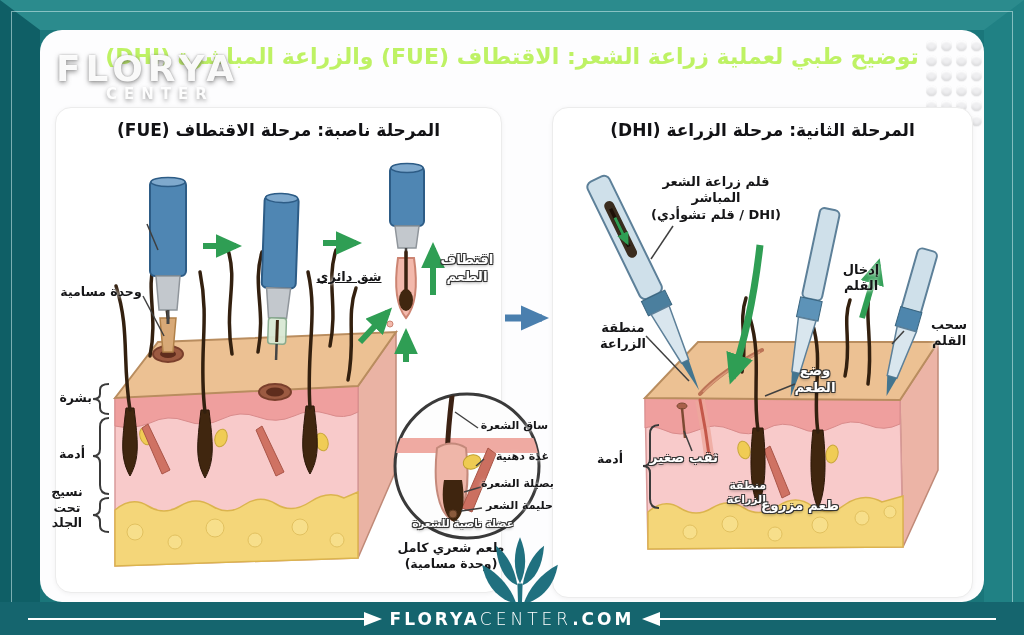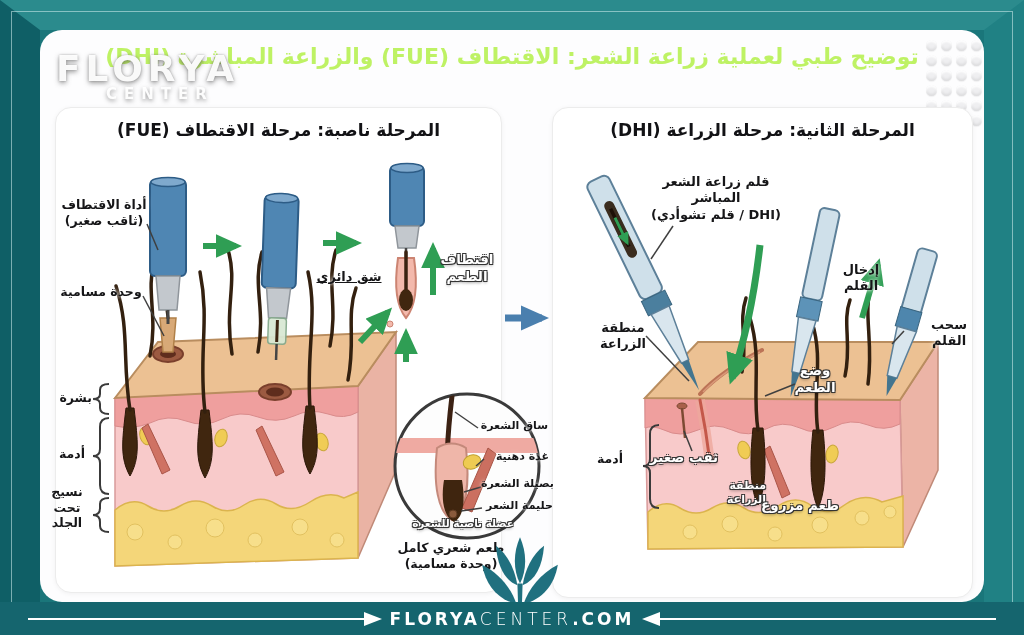--- a/index.html
+++ b/index.html
@@ -292,22 +292,20 @@
       <path d="M481,487 L464,492"></path>
       <path d="M482,508 L461,511"></path>
       <path d="M673,226 L651,259"></path>
       <path d="M646,336 L689,381"></path>
       <path d="M692,451 L684,431"></path>
       <path d="M904,331 L892,344"></path>
       <path d="M795,384 L765,396"></path>
     </g>
   </svg>
 
-  <div class="lbl lbl-b" style="left:60px;top:197px;width:88px;text-align:center;font-size:12.5px;">أداة الاقتطاف
-(ثاقب صغير)</div>
   <div class="lbl lbl-b" style="left:58px;top:284px;width:86px;text-align:center;font-size:12.5px;">وحدة مسامية</div>
   <div class="lbl lbl-b" style="left:316px;top:269px;width:66px;text-align:center;font-size:13px;text-decoration:underline;">شق دائري</div>
   <div class="lbl lbl-w" style="left:437px;top:251px;width:60px;text-align:center;font-size:13.5px;">اقتطاف
 الطعم</div>
   <div class="lbl lbl-b" style="left:52px;top:390px;width:40px;font-size:12.5px;">بشرة</div>
   <div class="lbl lbl-b" style="left:52px;top:446px;width:40px;text-align:center;font-size:12.5px;">أدمة</div>
   <div class="lbl lbl-b" style="left:42px;top:484px;width:50px;text-align:center;font-size:12.5px;">نسيج
 تحت
 الجلد</div>
   <div class="lbl lbl-b" style="left:476px;top:419px;width:72px;text-align:right;font-size:11px;">ساق الشعرة</div>

